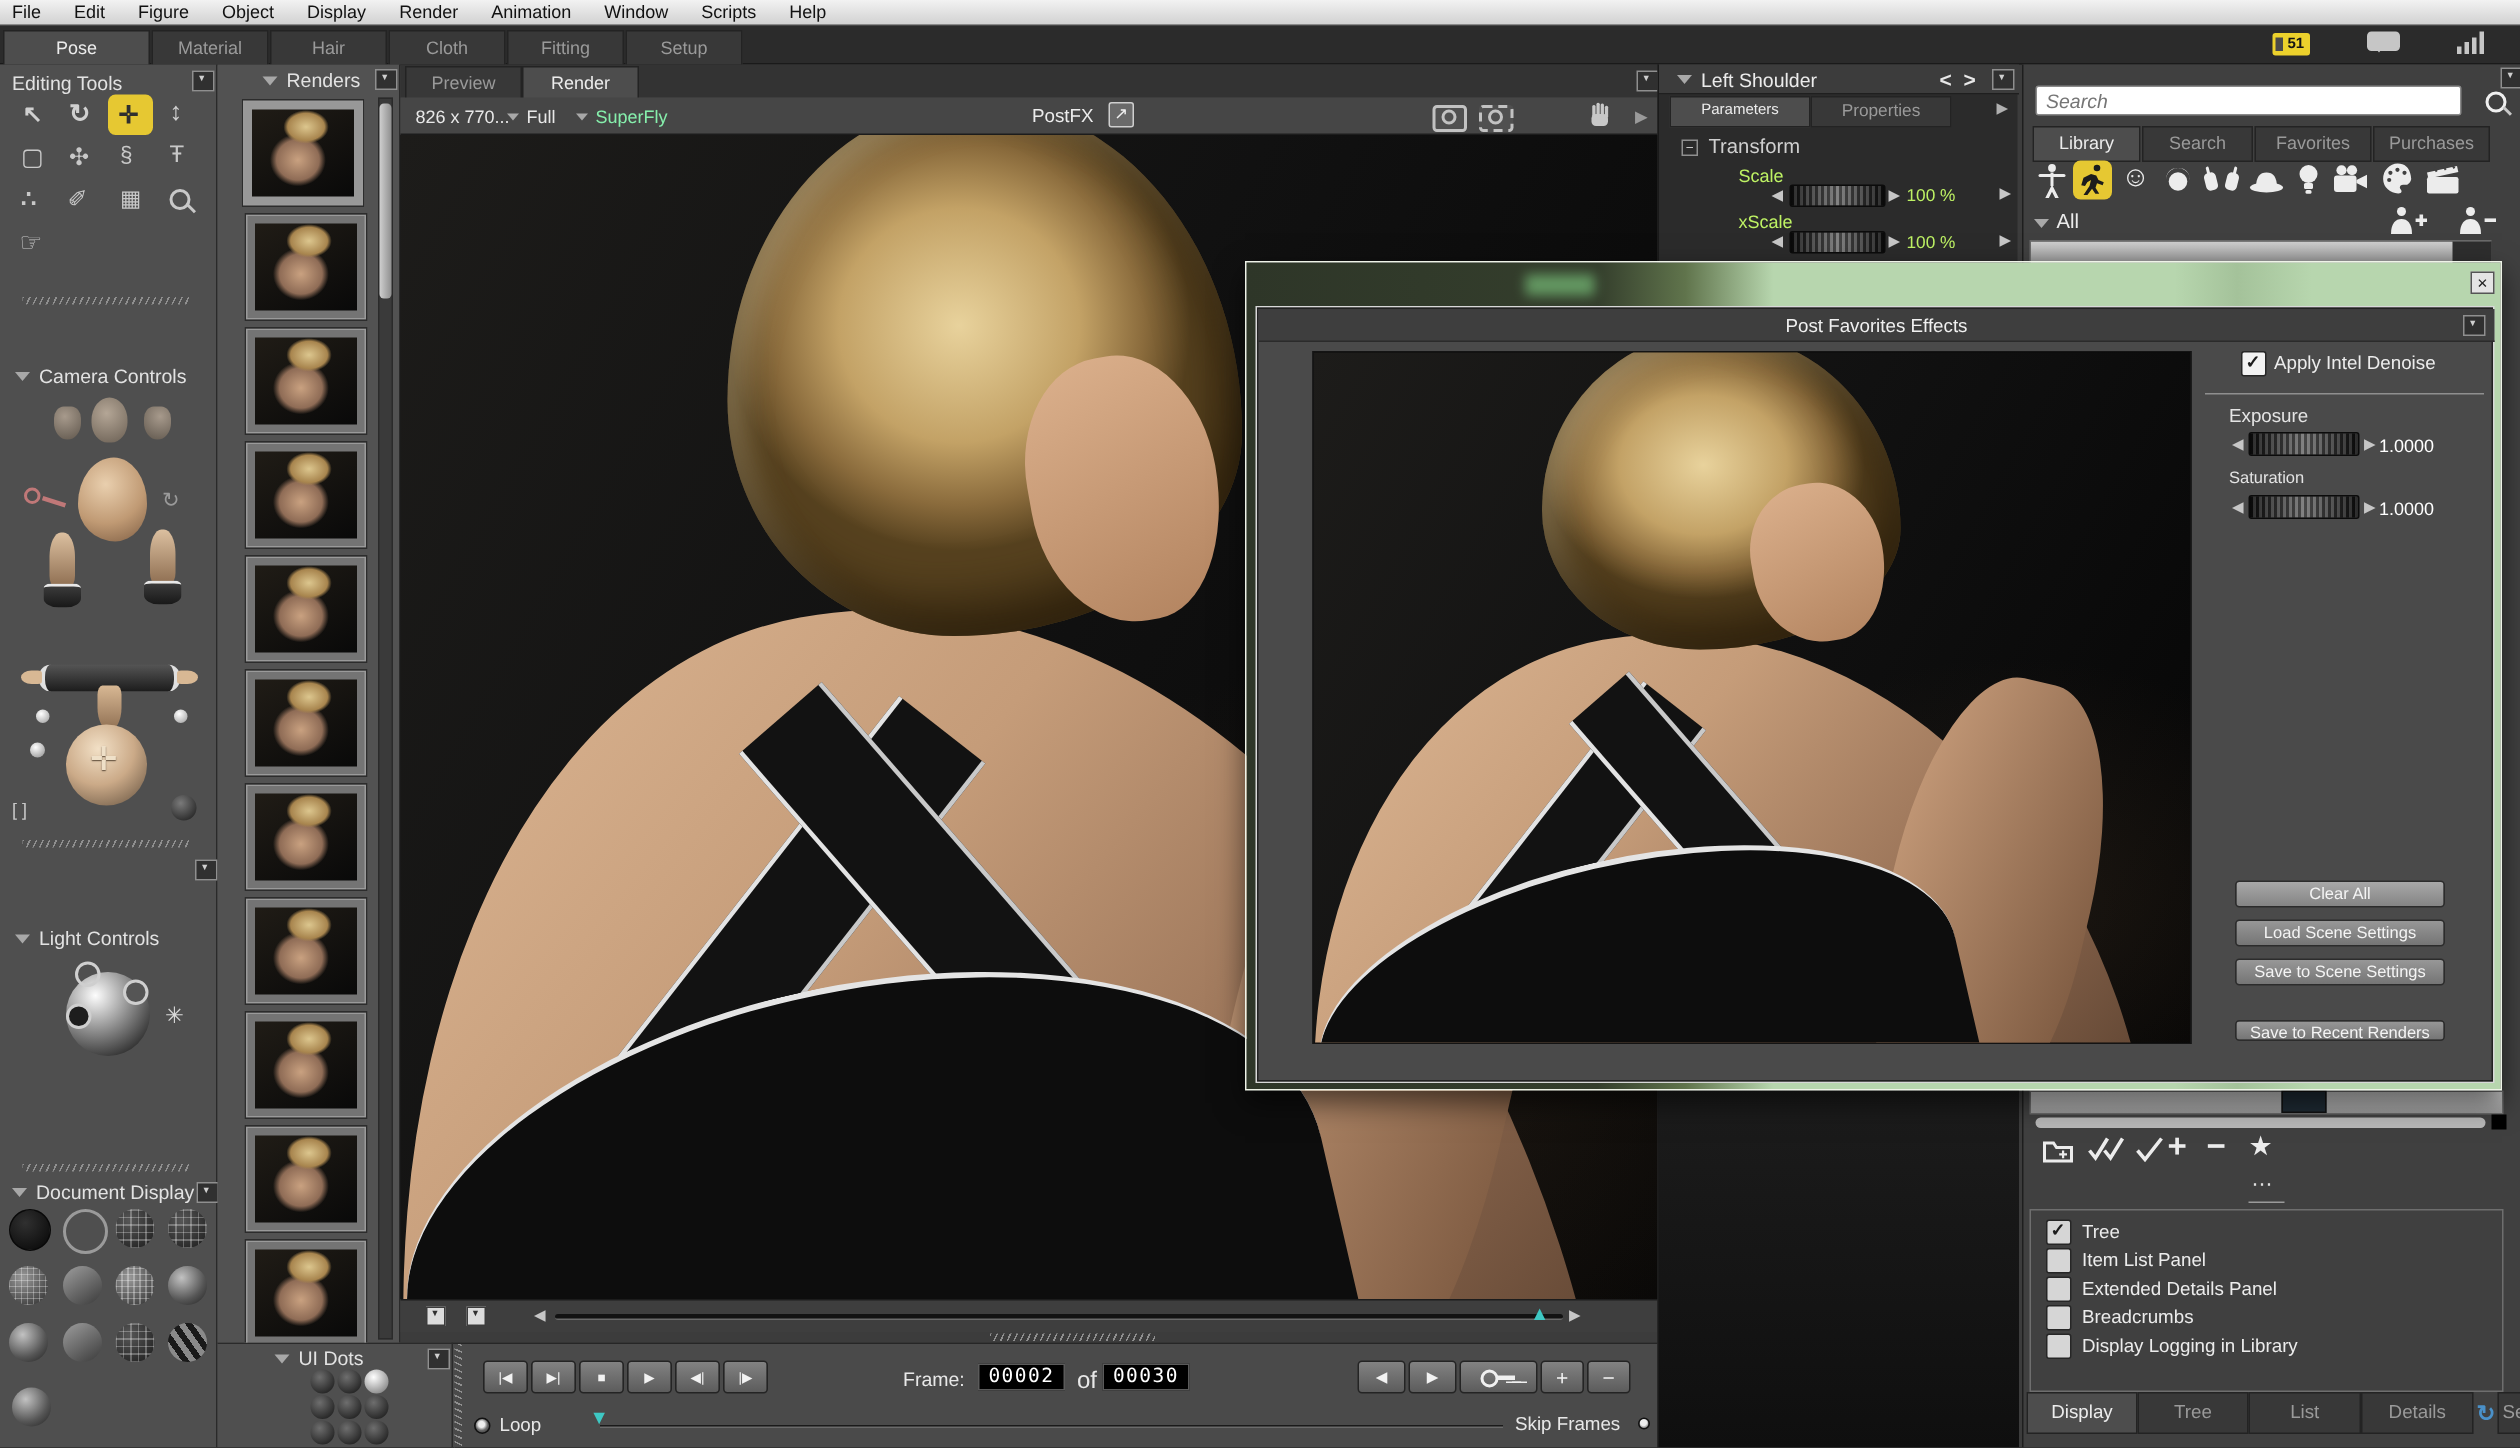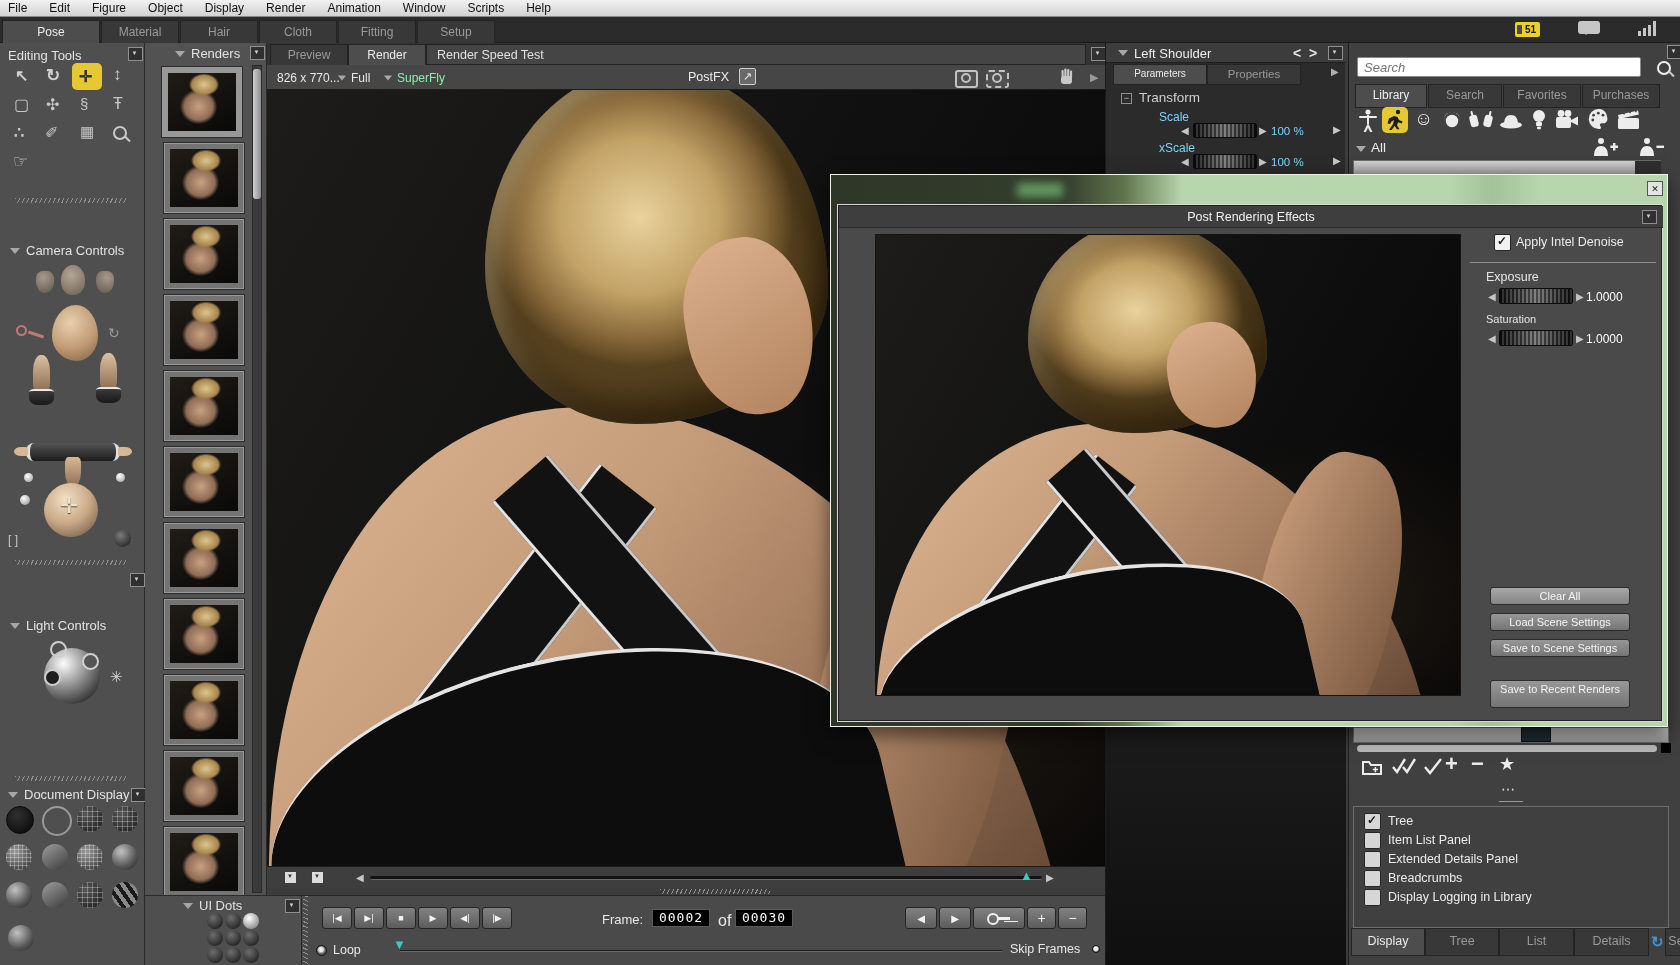--- a/index.html
+++ b/index.html
@@ -10,21 +10,21 @@
   .tri{display:inline-block;width:0;height:0;border-left:5px solid transparent;border-right:5px solid transparent;border-top:6px solid #a8a8a8;}
   .mbox{position:absolute;width:13px;height:12px;background:#303030;border:1px solid #8f8f8f;}
   .mbox::after{content:"▼";font-size:6px;color:#cfcfcf;position:absolute;left:2.5px;top:1.5px;}
   .hatchh{background:repeating-linear-gradient(115deg,#8f8f8f 0 1px,transparent 1px 4px);height:5px;}
   .hatchv{background:repeating-linear-gradient(25deg,#8f8f8f 0 1px,transparent 1px 4px);width:5px;}
   
   .knurl{background:linear-gradient(90deg,rgba(0,0,0,.55),rgba(255,255,255,.22) 50%,rgba(0,0,0,.55)),
          repeating-linear-gradient(90deg,#141414 0 2px,#606060 2px 4px);
          border:1px solid #0b0b0b;border-radius:2px;}
   .sarr{color:#c6c6c6;font-size:10px;line-height:1;}
-  .grn{color:#7dd3fc;}
+  .grn{color:#bef264;}
   
   .btn3d{background:linear-gradient(#828282,#5c5c5c);border:1px solid #242424;border-radius:3px;
          color:#f2f2f2;text-align:center;}
   .dlgbtn{background:linear-gradient(#979797,#757575);border:1px solid #2c2c2c;border-radius:3px;
           color:#f4f4f4;font-size:11px;line-height:16px;text-align:center;}
   .valbox{background:#000;border:1px solid #5a5a5a;color:#fff;font-family:"DejaVu Sans Mono",monospace;
           font-size:13px;text-align:center;letter-spacing:1px;line-height:16px;}
   
   .cb{width:15px;height:15px;background:#d6d6d6;border:1px solid #262626;border-radius:2px;position:absolute;}
   .cb.on::after{content:"✓";color:#1c1c1c;font-size:12px;font-weight:bold;position:absolute;left:2px;top:-1px;}
@@ -261,21 +261,20 @@
         <div class="thumb-art"></div>
       </div>
     <div class="thumb" style="left:18px;top:783px;">
         <div class="thumb-art"></div>
       </div>
   </div>
 
   <div class="a" style="left:267px;top:43px;width:838px;height:22px;background:#333;">
     <div class="ptab" style="left:3px;top:1px;width:76px;height:21px;">Preview</div>
     <div class="ptab act" style="left:81px;top:1px;width:76px;height:21px;">Render</div>
-    <div class="a" style="left:159px;top:1px;width:660px;height:21px;background:#454545;border:1px solid #232323;color:#e0e0e0;font-size:12.5px;line-height:20px;padding-left:10px;">Render Speed Test</div>
     <div class="mbox" style="left:824px;top:4px;"></div>
   </div>
 
   <div class="a" style="left:267px;top:65px;width:838px;height:25px;background:#464646;border-bottom:1px solid #1c1c1c;">
     <span class="a" style="left:10px;top:6px;color:#e8e8e8;font-size:12px;">826 x 770...</span>
     <span class="tri a" style="left:70px;top:10px;transform:scale(.8);"></span>
     <span class="a" style="left:84px;top:6px;color:#e8e8e8;font-size:12px;">Full</span>
     <span class="tri a" style="left:116px;top:10px;transform:scale(.8);"></span>
     <span class="a" style="left:130px;top:6px;color:#86efac;font-size:12px;">SuperFly</span>
     <span class="a" style="left:421px;top:5px;color:#ececec;font-size:12.5px;">PostFX</span>
@@ -519,21 +518,21 @@
   </div>
 
   <div class="a" style="left:830px;top:174px;width:838px;height:553px;border:1px solid #eef3e7;
               background:linear-gradient(90deg,#2e3628 0%,#343e2c 28%,#60744c 35%,#b7d6ae 42%,#b7d6ae 74%,#a4c29a 79%,#b7d6ae 85%);
               box-shadow:0 8px 18px rgba(0,0,0,.55);">
     <div class="a" style="left:0;top:0;width:836px;height:30px;"></div>
     <div class="a" style="left:186px;top:8px;width:46px;height:14px;background:#6fae6f;filter:blur(4px);opacity:.8;"></div>
     <div class="a" style="left:816px;top:6px;width:16px;height:15px;background:#e4e4e4;border:1px solid #555;color:#222;font-size:9px;text-align:center;line-height:14px;">✕</div>
     <div class="a" style="left:7px;top:30px;width:824px;height:516px;background:#4a4a4a;border:1px solid #222;box-shadow:0 0 0 1px #d8d8d8;">
       <div class="a" style="left:0;top:0;width:824px;height:22px;background:#3e3e3e;border-bottom:1px solid #2b2b2b;">
-        <div class="a" style="left:0;top:4px;width:824px;text-align:center;color:#f0f0f0;font-size:12.5px;">Post Rendering Effects</div>
+        <div class="a" style="left:0;top:4px;width:824px;text-align:center;color:#f0f0f0;font-size:12.5px;">Post Favorites Effects</div>
         <div class="mbox" style="left:803px;top:4px;"></div>
       </div>
 
       <div class="a" style="left:36px;top:28px;width:586px;height:462px;background:#000;border:1px solid #141414;">
         <div class="figure">
           <div class="f-body"></div>
           <div class="f-armR"></div>
           <div class="f-strap f-strapA"></div>
           <div class="f-strap f-strapB"></div>
           <div class="f-suit"></div>
@@ -551,17 +550,17 @@
       <span class="a sarr" style="left:737px;top:86px;">▶</span>
       <span class="a" style="left:747px;top:84px;color:#fff;font-size:12px;">1.0000</span>
       <span class="a" style="left:647px;top:107px;color:#e4e4e4;font-size:11px;">Saturation</span>
       <span class="a sarr" style="left:649px;top:128px;">◀</span>
       <div class="knurl a" style="left:660px;top:124px;width:74px;height:16px;"></div>
       <span class="a sarr" style="left:737px;top:128px;">▶</span>
       <span class="a" style="left:747px;top:126px;color:#fff;font-size:12px;">1.0000</span>
       <div class="dlgbtn a" style="left:651px;top:381px;width:140px;height:18px;background:linear-gradient(#a8a8a8,#848484);">Clear All</div>
       <div class="dlgbtn a" style="left:651px;top:407px;width:140px;height:18px;">Load Scene Settings</div>
       <div class="dlgbtn a" style="left:651px;top:433px;width:140px;height:18px;">Save to Scene Settings</div>
-      <div class="dlgbtn a" style="left:651px;top:474px;width:140px;height:28px;">Save to Recent Renders</div>
+      <div class="dlgbtn a" style="left:651px;top:474px;width:140px;height:14px;">Save to Recent Renders</div>
     </div>
   </div>
 
 </div>
 
 </body></html>

